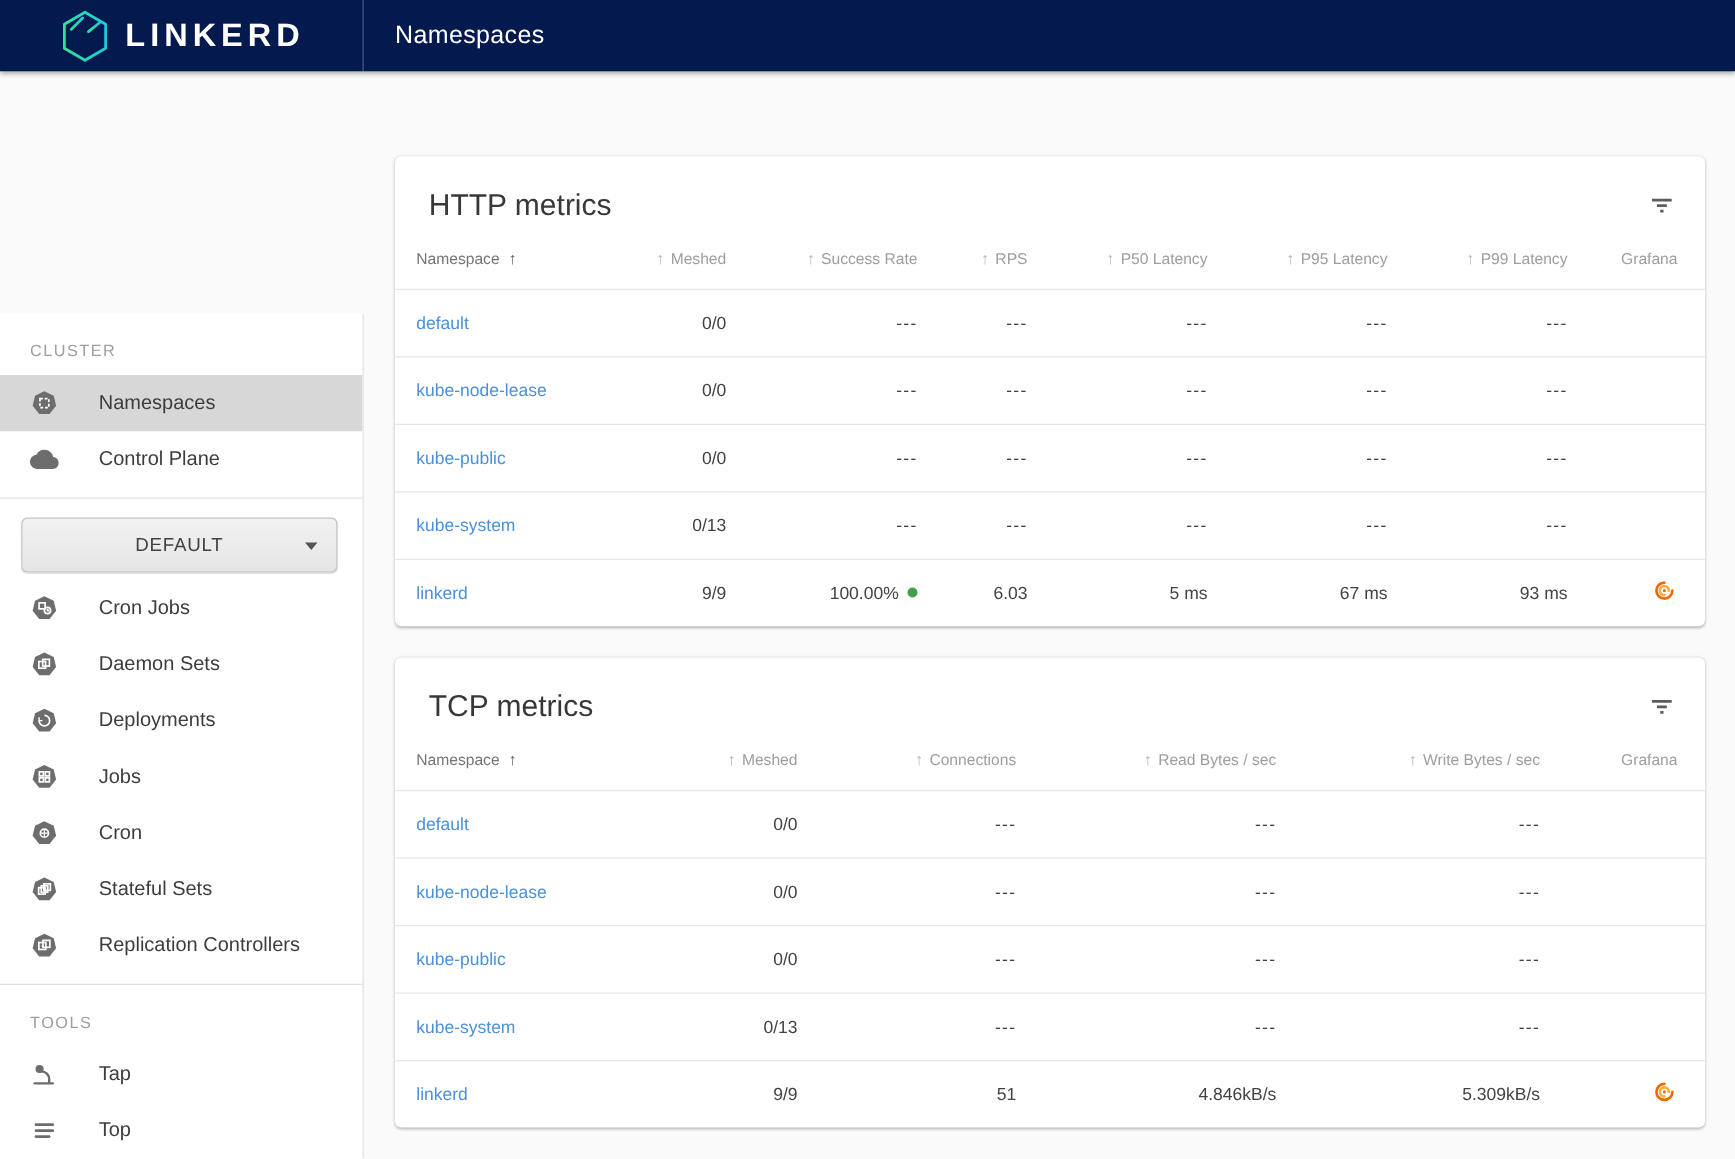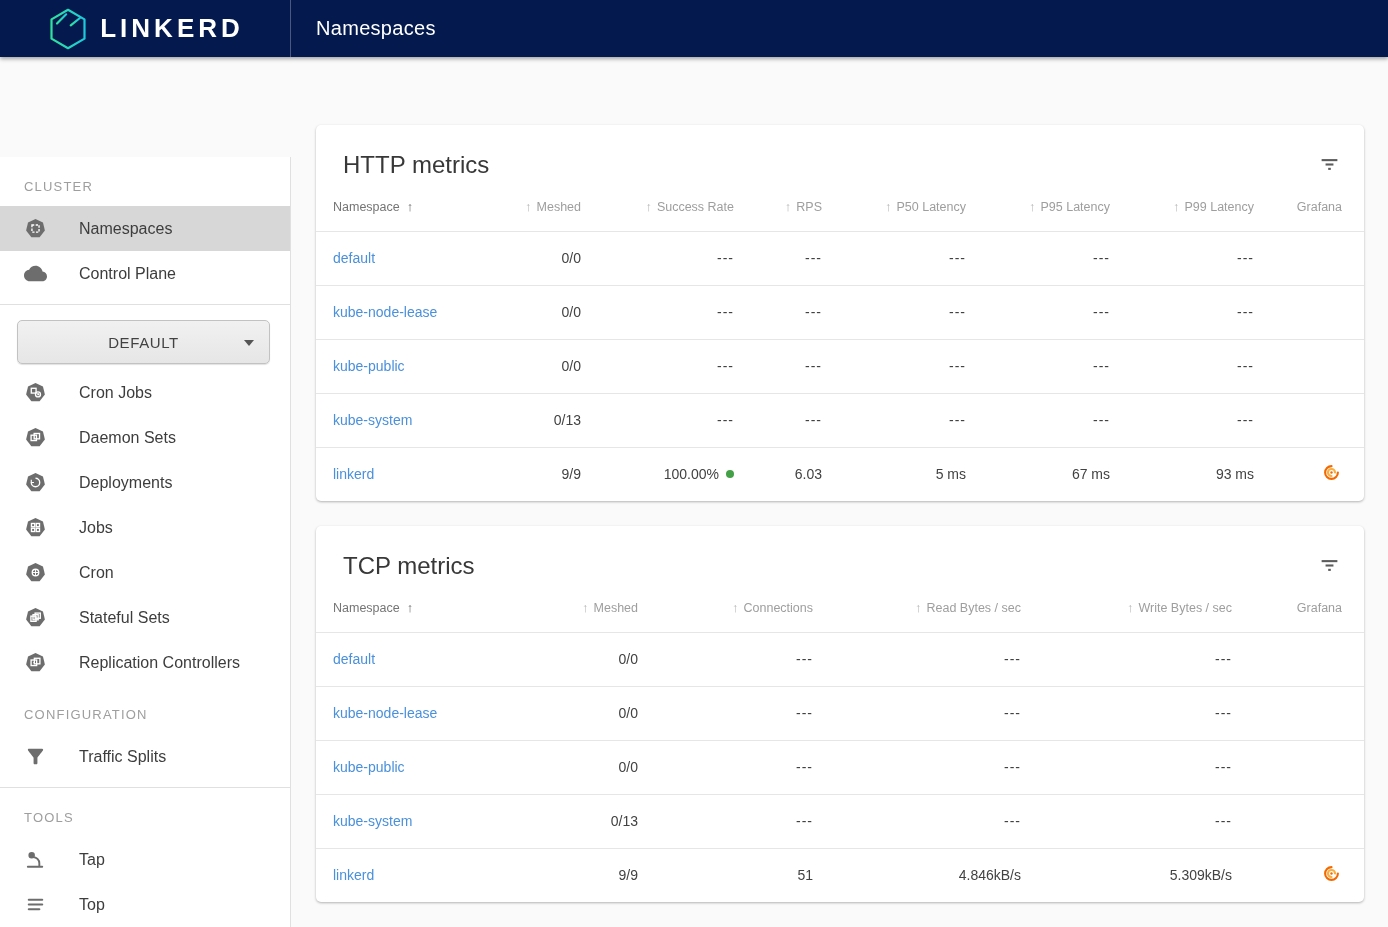--- a/index.html
+++ b/index.html
@@ -215,31 +215,20 @@
               <g fill="none" stroke="#fff" stroke-width="1.4">
                 <rect x="7.4" y="9.4" width="5.8" height="5.8"></rect>
                 <rect x="10.8" y="7.6" width="5.8" height="5.8"></rect>
                 <path d="M9.6 12.2h1.4" stroke-width="1"></path>
               </g>
             </svg>
           </span>
           <span class="nav-label">Replication Controllers</span>
         </div>
       </div>
-    <div>
-        <div class="side-section-label">CONFIGURATION</div>
-        <div class="nav-item">
-          <span class="nav-icon">
-            <svg viewBox="0 0 24 24">
-              <path fill="#6d6d6d" d="M4.25 5.61C6.27 8.2 10 13 10 13v6c0 .55.45 1 1 1h2c.55 0 1-.45 1-1v-6s3.72-4.8 5.74-7.39A.998.998 0 0 0 18.95 4H5.04c-.83 0-1.3.95-.79 1.61z"></path>
-            </svg>
-          </span>
-          <span class="nav-label">Traffic Splits</span>
-        </div>
-      </div>
     <div class="side-divider"></div>
     <div>
         <div class="side-section-label">TOOLS</div>
         <div class="nav-item">
           <span class="nav-icon">
             <svg viewBox="0 0 24 24" fill="none" stroke="#6d6d6d" stroke-width="2" stroke-linecap="round">
               <circle cx="8" cy="7.5" r="2.4" fill="#6d6d6d"></circle>
               <path d="M9.5 9.5A6.5 6.5 0 0 1 16 16v2.5"></path>
               <path d="M4 19.5h15"></path>
             </svg>

